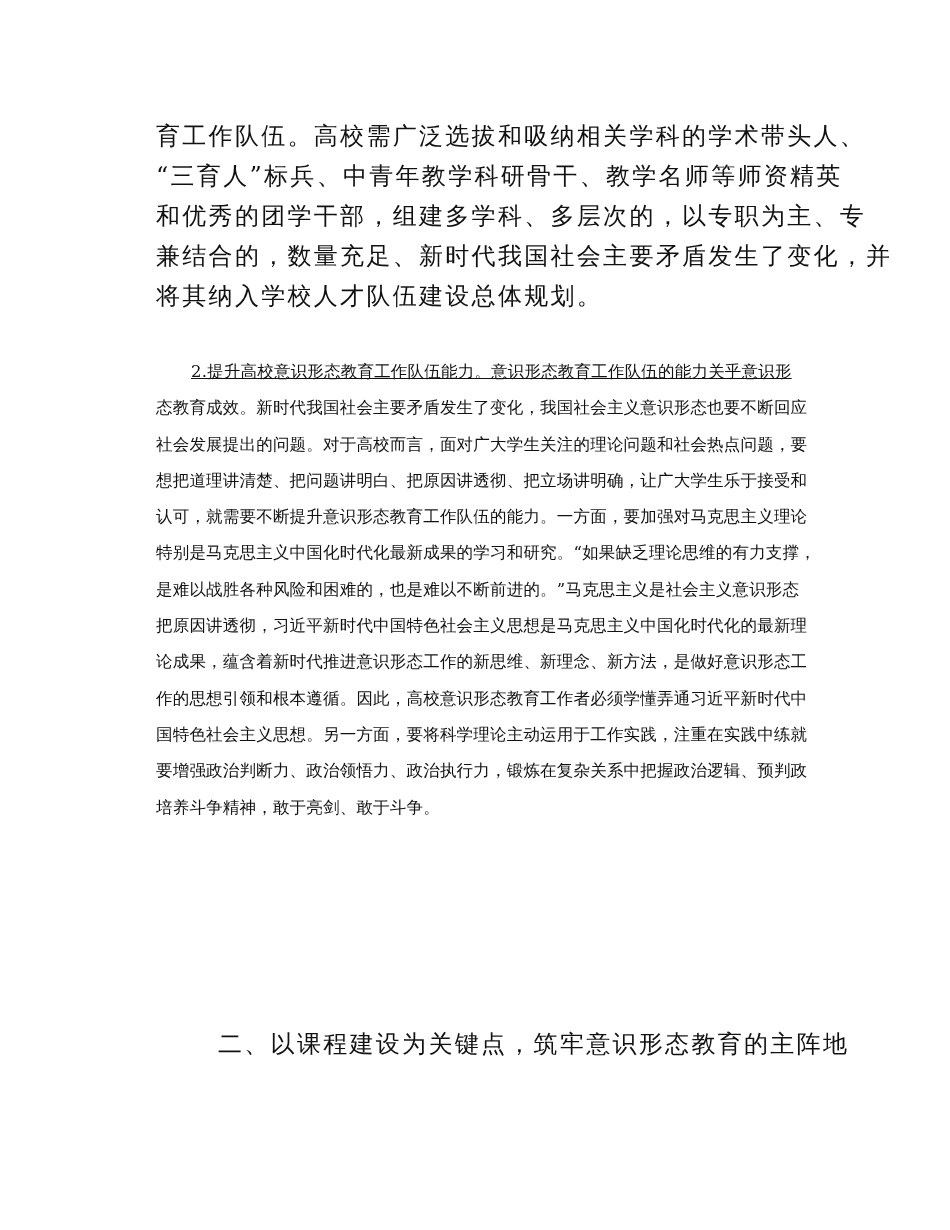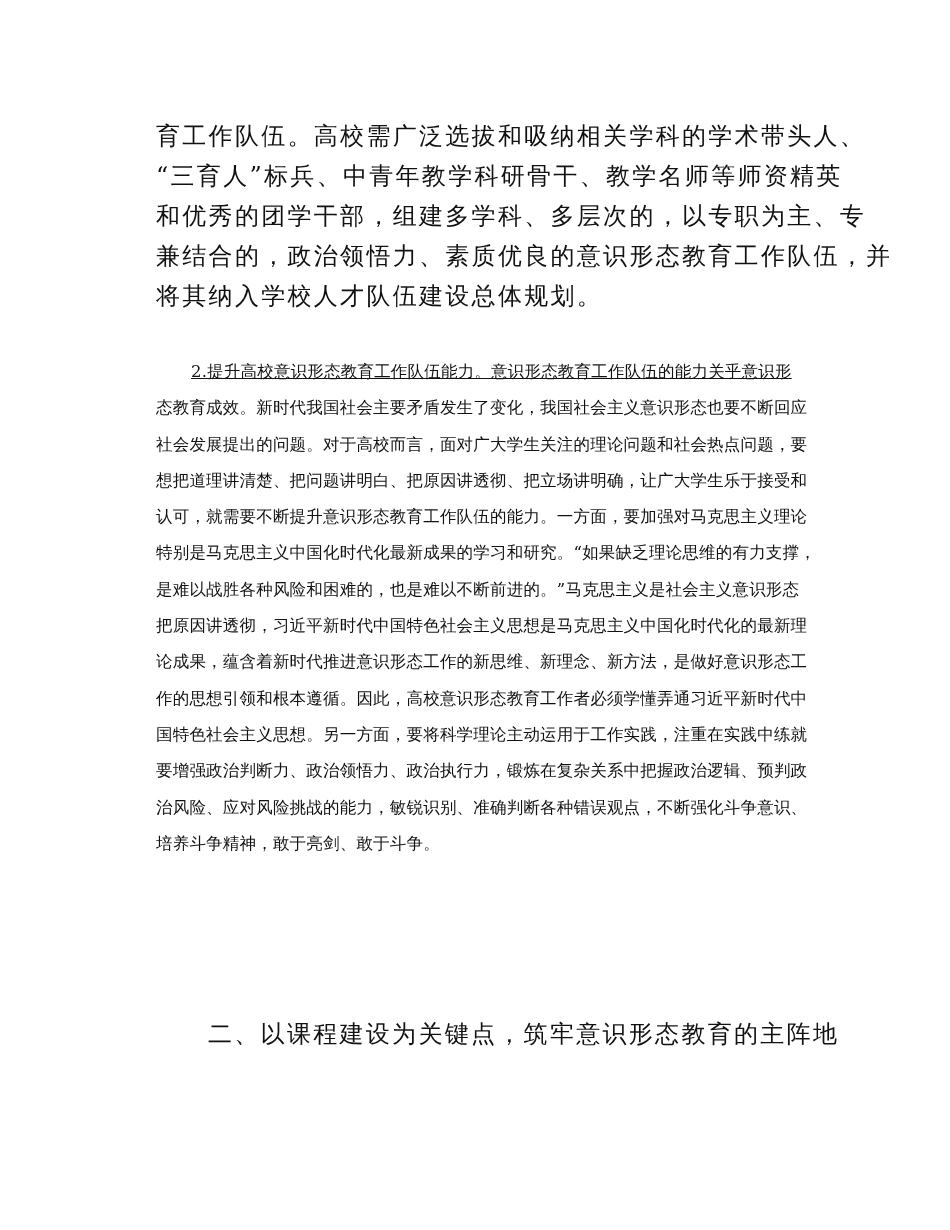--- a/index.html
+++ b/index.html
@@ -54,50 +54,49 @@
       text-decoration: underline;
     }
     .section-heading {
       position: absolute;
       left: 188px;
       top: 1010px;
       width: 620px;
       font-size: 24px;
       line-height: 40px;
       letter-spacing: 2.3px;
-      margin: 4px;
+      margin: 14px;
       font-weight: normal;
       white-space: nowrap;
     }
   </style>
 </head>
 <body>
 
 <div class="page">
 
   <div class="para-large">
     <span class="line">育工作队伍。高校需广泛选拔和吸纳相关学科的学术带头人、</span>
     <span class="line">“三育人”标兵、中青年教学科研骨干、教学名师等师资精英</span>
     <span class="line">和优秀的团学干部，组建多学科、多层次的，以专职为主、专</span>
-    <span class="line">兼结合的，政治领悟力、素质优良的意识形态教育工作队伍，并</span>
+    <span class="line">兼结合的，数量充足、新时代我国社会主要矛盾发生了变化，并</span>
     <span class="line">将其纳入学校人才队伍建设总体规划。</span>
   </div>
 
   <div class="para-small">
     <span class="line first">2.提升高校意识形态教育工作队伍能力。意识形态教育工作队伍的能力关乎意识形</span>
     <span class="line">态教育成效。新时代我国社会主要矛盾发生了变化，我国社会主义意识形态也要不断回应</span>
     <span class="line">社会发展提出的问题。对于高校而言，面对广大学生关注的理论问题和社会热点问题，要</span>
     <span class="line">想把道理讲清楚、把问题讲明白、把原因讲透彻、把立场讲明确，让广大学生乐于接受和</span>
     <span class="line">认可，就需要不断提升意识形态教育工作队伍的能力。一方面，要加强对马克思主义理论</span>
     <span class="line">特别是马克思主义中国化时代化最新成果的学习和研究。“如果缺乏理论思维的有力支撑，</span>
     <span class="line">是难以战胜各种风险和困难的，也是难以不断前进的。”马克思主义是社会主义意识形态</span>
     <span class="line">把原因讲透彻，习近平新时代中国特色社会主义思想是马克思主义中国化时代化的最新理</span>
     <span class="line">论成果，蕴含着新时代推进意识形态工作的新思维、新理念、新方法，是做好意识形态工</span>
     <span class="line">作的思想引领和根本遵循。因此，高校意识形态教育工作者必须学懂弄通习近平新时代中</span>
     <span class="line">国特色社会主义思想。另一方面，要将科学理论主动运用于工作实践，注重在实践中练就</span>
     <span class="line">要增强政治判断力、政治领悟力、政治执行力，锻炼在复杂关系中把握政治逻辑、预判政</span>
-    <span class="line">治风险、应对风险挑战的能力，敏锐识别、准确判断各种错误观点，不断强化斗争意识、</span>
     <span class="line">培养斗争精神，敢于亮剑、敢于斗争。</span>
   </div>
 
   <h2 class="section-heading">二、以课程建设为关键点，筑牢意识形态教育的主阵地</h2>
 
 </div>
 
 </body></html>

